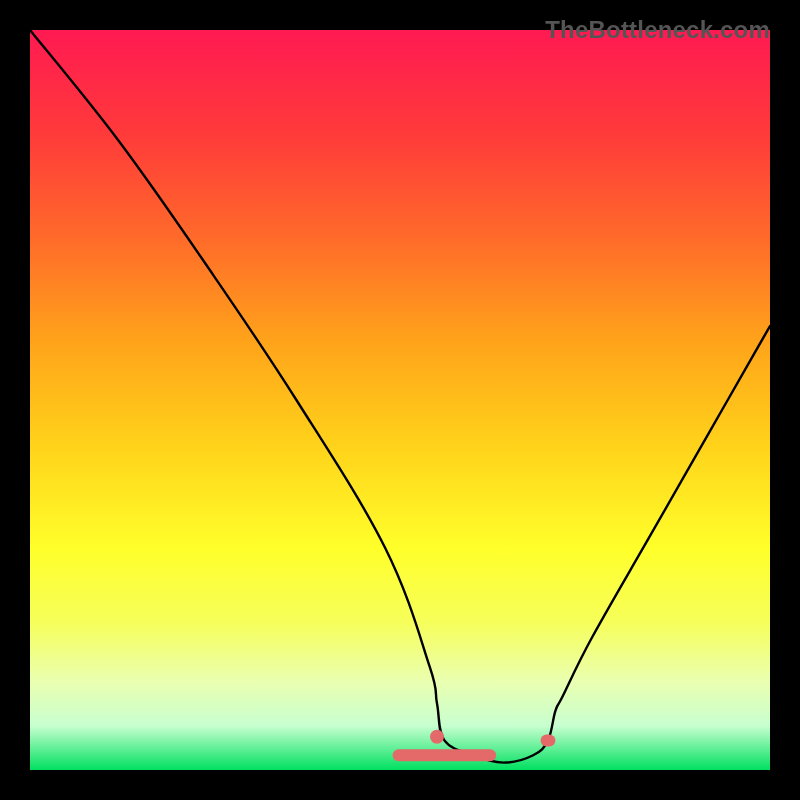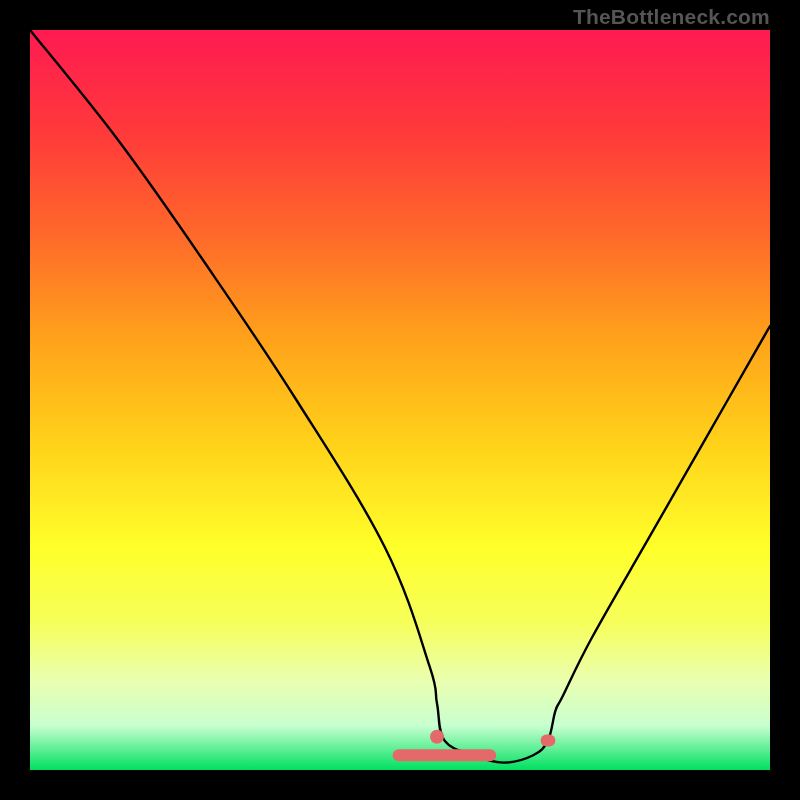--- a/index.html
+++ b/index.html
@@ -29,24 +29,24 @@
       #ffa31a 42%,
       #ffd21a 56%,
       #ffff2a 70%,
       #f6ff5a 80%,
       #eaffb0 88%,
       #c8ffd0 94%,
       #00e060 100%);
   }
   .watermark {
     position: absolute;
-    top: 5px;
+    top: 16px;
     right: 30px;
     color: #555;
-    font-size: 21px;
+    font-size: 24px;
     font-weight: 600;
     letter-spacing: 0.2px;
     margin-left: 11px;
   }
   svg.curve {
     position: absolute;
     left: 30px;
     top: 30px;
     width: 740px;
     height: 740px;

